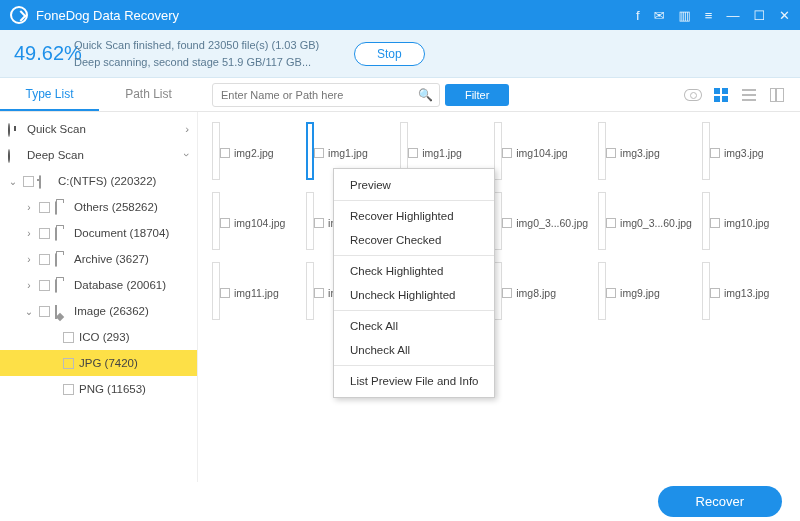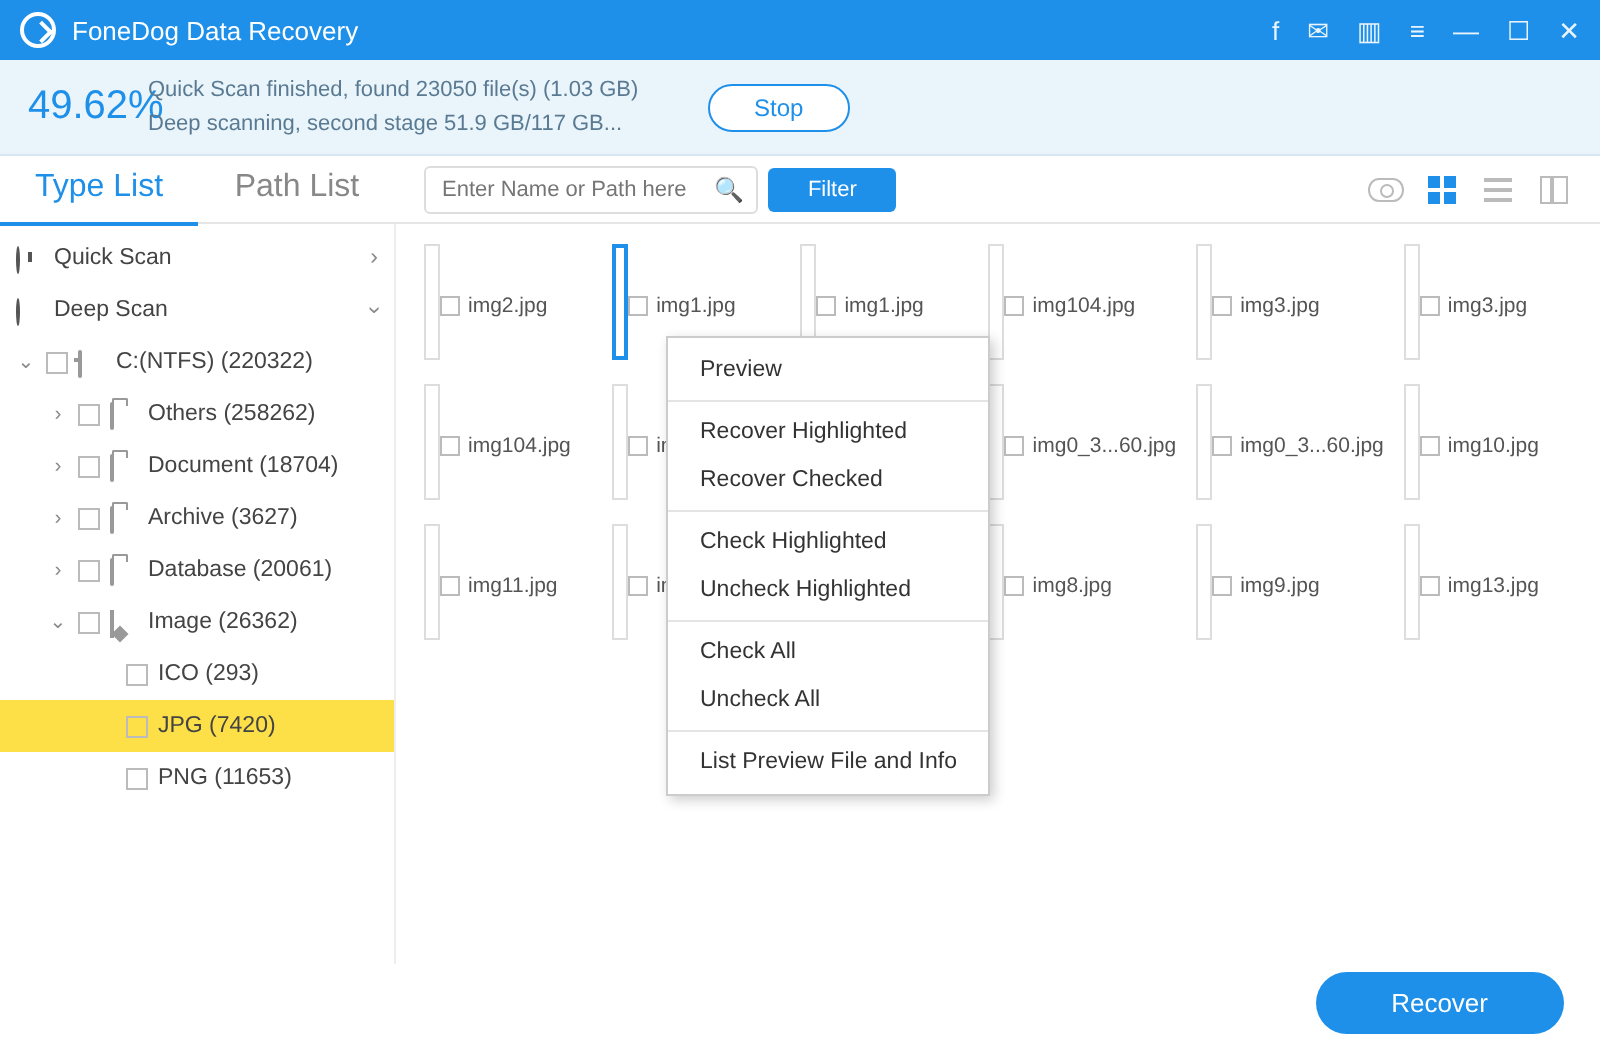--- a/index.html
+++ b/index.html
@@ -15,24 +15,24 @@
 .statusbar { height: 48px; background: #e9f4fb; display: flex; align-items: center; padding: 0 14px; border-bottom: 1px solid #d6e8f3; }
 .statusbar .pct { font-size: 20px; color: #1e90e9; width: 60px; }
 .statusbar .msgs { flex: 0 0 280px; color: #5a7a92; font-size: 11px; line-height: 1.5; }
 .statusbar .stats { display: flex; gap: 24px; color: #5a7a92; font-size: 11px; flex: 1; padding-left: 30px; }
 .statusbar .stats span:first-child { color:#333; }
 .statusbar .btns { display: flex; gap: 10px; }
 .pillbtn { border: 1px solid #1e90e9; color: #1e90e9; background: #fff; border-radius: 14px; padding: 4px 22px; font-size: 12px; cursor: pointer; }
 
 .toolbar { height: 34px; display: flex; align-items: center; border-bottom: 1px solid #e6e6e6; }
 .tabs { display: flex; width: 198px; }
-.tab { flex: 1; text-align: center; padding: 8px 0; font-size: 16px; color: #888; cursor: pointer; border-bottom: 2px solid transparent; }
+.tab { flex: 1; text-align: center; padding: 8px 0; font-size: 12px; color: #888; cursor: pointer; border-bottom: 2px solid transparent; }
 .tab.active { color: #1e90e9; border-bottom-color: #1e90e9; }
 .searchwrap { margin-left: 14px; display: flex; align-items: center; }
-.search { width: 167px; height: 24px; border: 1px solid #ddd; border-radius: 3px; padding: 0 26px 0 8px; font-size: 11px; color: #666; }
+.search { width: 228px; height: 24px; border: 1px solid #ddd; border-radius: 3px; padding: 0 26px 0 8px; font-size: 11px; color: #666; }
 .search-icon { margin-left: -22px; color: #aaa; font-size: 12px; pointer-events:none; }
 .filterbtn { margin-left: 12px; background: #1e90e9; color: #fff; border: none; border-radius: 3px; padding: 5px 20px; font-size: 11px; cursor: pointer; }
 .viewicons { margin-left: auto; margin-right: 14px; display: flex; gap: 10px; align-items: center; color: #bbb; }
 .viewicons .vicon { width: 18px; height: 18px; display: inline-flex; align-items: center; justify-content: center; cursor: pointer; }
 .vicon.active { color: #1e90e9; }
 .eye-icon { width:18px; height:12px; border:1px solid currentColor; border-radius:60% 60% 60% 60% / 100% 100% 100% 100%; position:relative;}
 .eye-icon::after{content:"";width:5px;height:5px;border:1px solid currentColor;border-radius:50%;position:absolute;top:2px;left:5px;}
 .grid-icon{width:14px;height:14px;display:grid;grid-template-columns:1fr 1fr;grid-template-rows:1fr 1fr;gap:2px;}
 .grid-icon i{background:currentColor;}
 .list-icon{width:14px;height:12px;display:flex;flex-direction:column;justify-content:space-between;}

